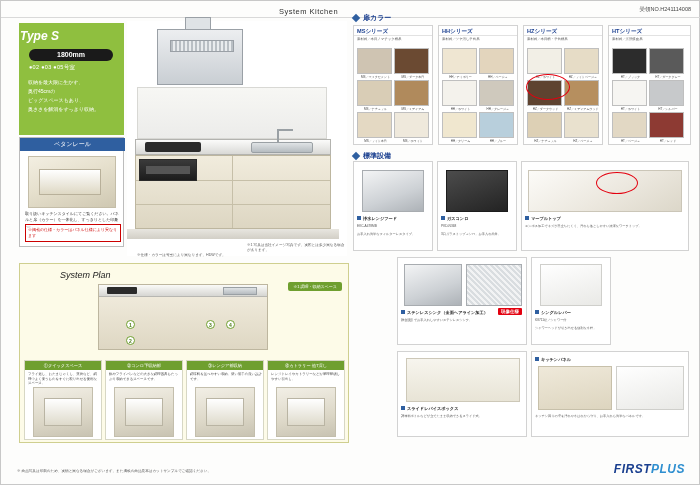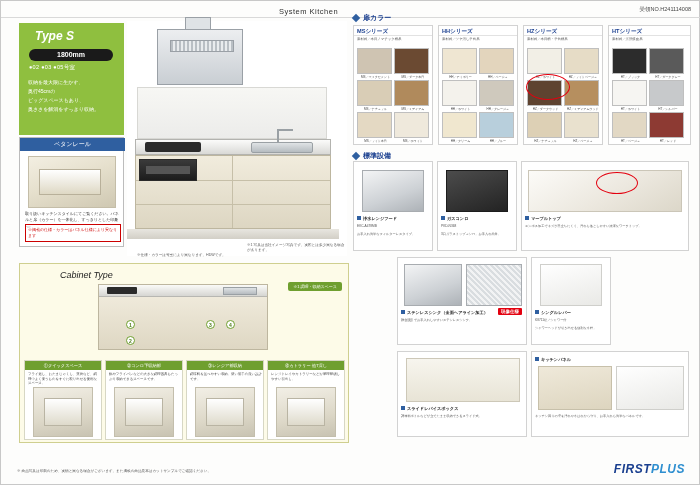--- a/index.html
+++ b/index.html
@@ -31,21 +31,21 @@
   .hdr-rule {
     position:absolute; left:0px; top:16px; width:700px; height:1px; background:#d9d9d9;
   }
 
   
   .type-box {
     position:absolute; left:18px; top:22px; width:105px; height:112px;
     background:#8fbf3f;
     color:#fff;
   }
-  .type-box .t1 { position:absolute; left:16px; top:6px; font-size:12px; font-weight:bold; font-style:italic; color:#fff; }
+  .type-box .t1 { position:absolute; left:1px; top:6px; font-size:12px; font-weight:bold; font-style:italic; color:#fff; }
   .type-pill {
     position:absolute; left:10px; top:26px; width:84px; height:12px;
     background:#1a1a1a; border-radius:6px; color:#fff;
     font-size:7px; font-weight:bold; text-align:center; line-height:12px;
   }
   .type-sub {
     position:absolute; left:10px; top:41px; font-size:5.5px; color:#fff; letter-spacing:.3px;
   }
   .type-desc {
     position:absolute; left:9px; top:55px; width:90px;
@@ -301,21 +301,21 @@
       <div class="cab-line" style="top:48px"></div>
       <div class="cab-div" style="left:96px"></div>
     </div>
     <div class="oven"></div>
     <div class="floor"></div>
     <div class="kitchen-note">※1 写真は当社イメージ写真です。実際とは多少異なる場合があります。</div>
     <div class="kitchen-note2">※仕様・カラーは号室により異なります。HDWです。</div>
   </div>
 
   <div class="plan">
-    <div class="plan-title">Cabinet Type</div>
+    <div class="plan-title">System Plan</div>
     <div class="plan-tag">※1 調理・収納スペース</div>
     <div class="plan-kitchen">
       <div class="ktop"></div>
       <div class="kblk"></div>
       <div class="ksink"></div>
     </div>
     <div class="cnum" style="left:106px; top:56px;">1</div>
     <div class="cnum" style="left:106px; top:72px;">2</div>
     <div class="cnum" style="left:186px; top:56px;">3</div>
     <div class="cnum" style="left:206px; top:56px;">4</div>

